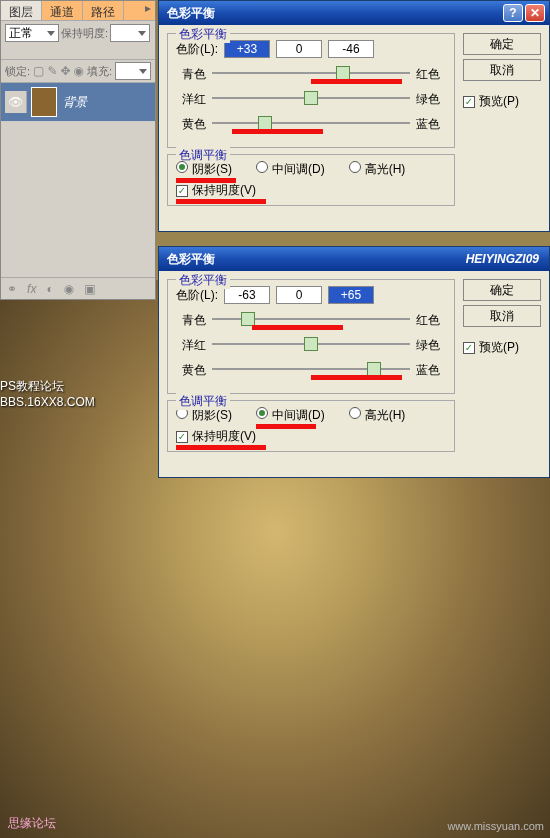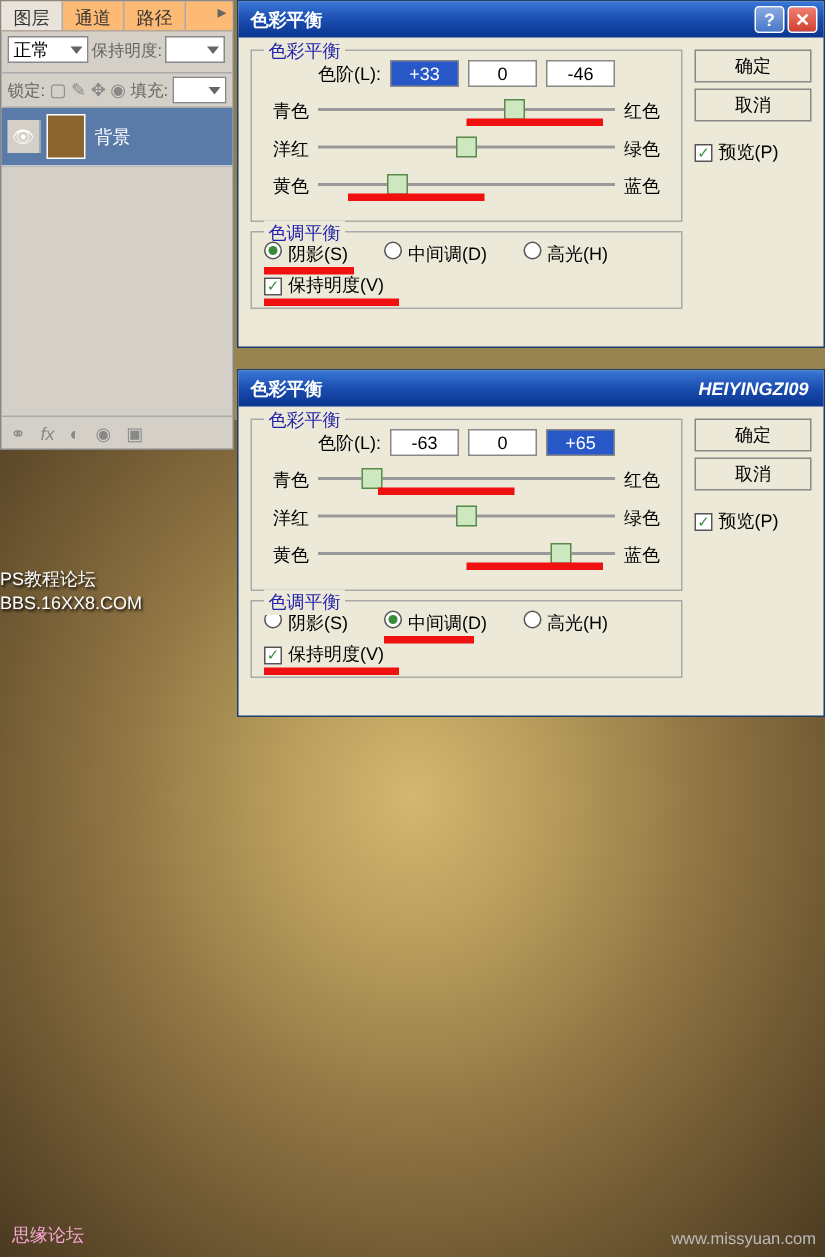--- a/index.html
+++ b/index.html
@@ -5,21 +5,21 @@
 *{margin:0;padding:0;box-sizing:border-box;font-family:"SimSun","Microsoft YaHei",sans-serif;font-size:12px}
 body{width:550px;height:838px;background:#6b5a3a;position:relative;overflow:hidden}
 .bg-img{position:absolute;top:0;left:0;width:550px;height:838px;background:linear-gradient(180deg,#8b7a4a 0%,#9a8550 30%,#b59a5a 50%,#8a6f40 70%,#5a4528 100%);z-index:0}
 .bg-img::before{content:"";position:absolute;top:280px;left:0;width:550px;height:558px;background:radial-gradient(ellipse at 50% 45%,#d4b870 0%,#b59a5a 25%,#8a6f40 55%,#4a3a20 100%)}
 .panel-layers{position:absolute;top:0;left:0;width:156px;height:300px;background:#d4d0c8;border:1px solid #888;z-index:5}
 .tabs{display:flex;background:#fdba74;border-bottom:1px solid #aaa;height:20px}
 .tab{padding:3px 8px;border-right:1px solid #aaa;color:#333;cursor:pointer}
 .tab.active{background:#e8e4dc}
 .tab-close{margin-left:auto;padding:0 4px;color:#666}
 .layer-controls{padding:3px 4px;border-bottom:1px solid #aaa}
-.row{display:flex;align-items:center;gap:2px;margin-bottom:3px}
+.row{display:flex;align-items:center;gap:2px;margin-bottom:14px}
 .combo{border:1px solid #888;background:#fff;padding:1px 3px;width:54px;height:18px;display:flex;align-items:center;justify-content:space-between}
 .combo-arrow{border-left:4px solid transparent;border-right:4px solid transparent;border-top:5px solid #666}
 .lbl{color:#666;font-size:11px}
 .lock-icons{display:flex;gap:3px;padding:2px 4px;border-bottom:1px solid #aaa;color:#888;align-items:center}
 .layer-item{display:flex;align-items:center;padding:4px;border-bottom:1px solid #ccc;background:#5a7aa8;color:#fff}
 .eye-col{width:22px;height:22px;background:#d4d0c8;border-right:1px solid #aaa;display:flex;align-items:center;justify-content:center;margin-right:4px}
 .thumb{width:26px;height:30px;background:#8a6530;border:1px solid #fff;margin-right:6px}
 .layers-footer{position:absolute;bottom:0;left:0;right:0;height:22px;border-top:1px solid #aaa;display:flex;align-items:center;gap:10px;padding-left:6px;color:#888}
 .dialog{position:absolute;border:1px solid #1a3d6d;background:#ece9d8;z-index:10}
 .dlg1{top:0;left:158px;width:392px;height:232px}
@@ -27,21 +27,21 @@
 .titlebar{height:24px;background:linear-gradient(180deg,#3a78d8 0%,#1a4db0 50%,#0a3590 100%);display:flex;align-items:center;padding:0 4px;color:#fff;font-weight:bold}
 .title-text{margin-left:4px}
 .title-extra{margin-left:auto;margin-right:6px;font-style:italic}
 .win-btn{width:20px;height:18px;background:linear-gradient(180deg,#f08070,#d04030);border:1px solid #fff;border-radius:3px;margin-left:2px;display:flex;align-items:center;justify-content:center;color:#fff;font-weight:bold}
 .dlg-body{padding:8px;display:flex;gap:8px}
 .dlg-left{flex:1}
 .dlg-right{width:78px;display:flex;flex-direction:column;gap:4px}
 .btn{height:22px;border:1px solid #888;background:#ece9d8;display:flex;align-items:center;justify-content:center;cursor:pointer}
 .fieldset{border:1px solid #aaa;padding:6px 8px;margin-bottom:6px;position:relative}
 .legend{position:absolute;top:-8px;left:8px;background:#ece9d8;padding:0 3px;color:#22a}
-.level-row{display:flex;align-items:center;justify-content:center;gap:6px;margin-bottom:8px}
+.level-row{display:flex;align-items:center;gap:6px;margin-bottom:8px}
 .level-input{width:46px;height:18px;border:1px solid #888;background:#fff;text-align:center;padding:1px}
 .level-input.hl{background:#2858c8;color:#fff}
 .slider-row{display:flex;align-items:flex-start;gap:6px;margin-bottom:8px}
 .slider-lbl{width:30px;text-align:right}
 .slider-lbl-r{width:30px}
 .slider-track{flex:1;height:14px;position:relative}
 .slider-track::before{content:"";position:absolute;left:0;right:0;top:6px;height:2px;background:#999}
 .slider-thumb{position:absolute;top:0;width:14px;height:14px;background:#cde8c0;border:1px solid #5a8a4a;transform:translateX(-50%)}
 .red-under{position:absolute;height:5px;background:#f01010;bottom:-4px}
 .radio-row{display:flex;gap:24px;margin-bottom:4px}
@@ -89,21 +89,21 @@
     <div class="combo" style="width:36px">
         <span></span>
         <span class="combo-arrow"></span>
       </div>
   </div>
   <div class="layer-item">
     <div class="eye-col">
         <span>👁</span>
       </div>
     <div class="thumb"></div>
-    <span style="">背景</span>
+    <span style="font-style:italic">背景</span>
   </div>
   <div class="layers-footer">
     <span>⚭</span>
     <span style="font-style:italic">fx</span>
     <span>◐</span>
     <span>◉</span>
     <span>▣</span>
   </div>
 </div>
 

